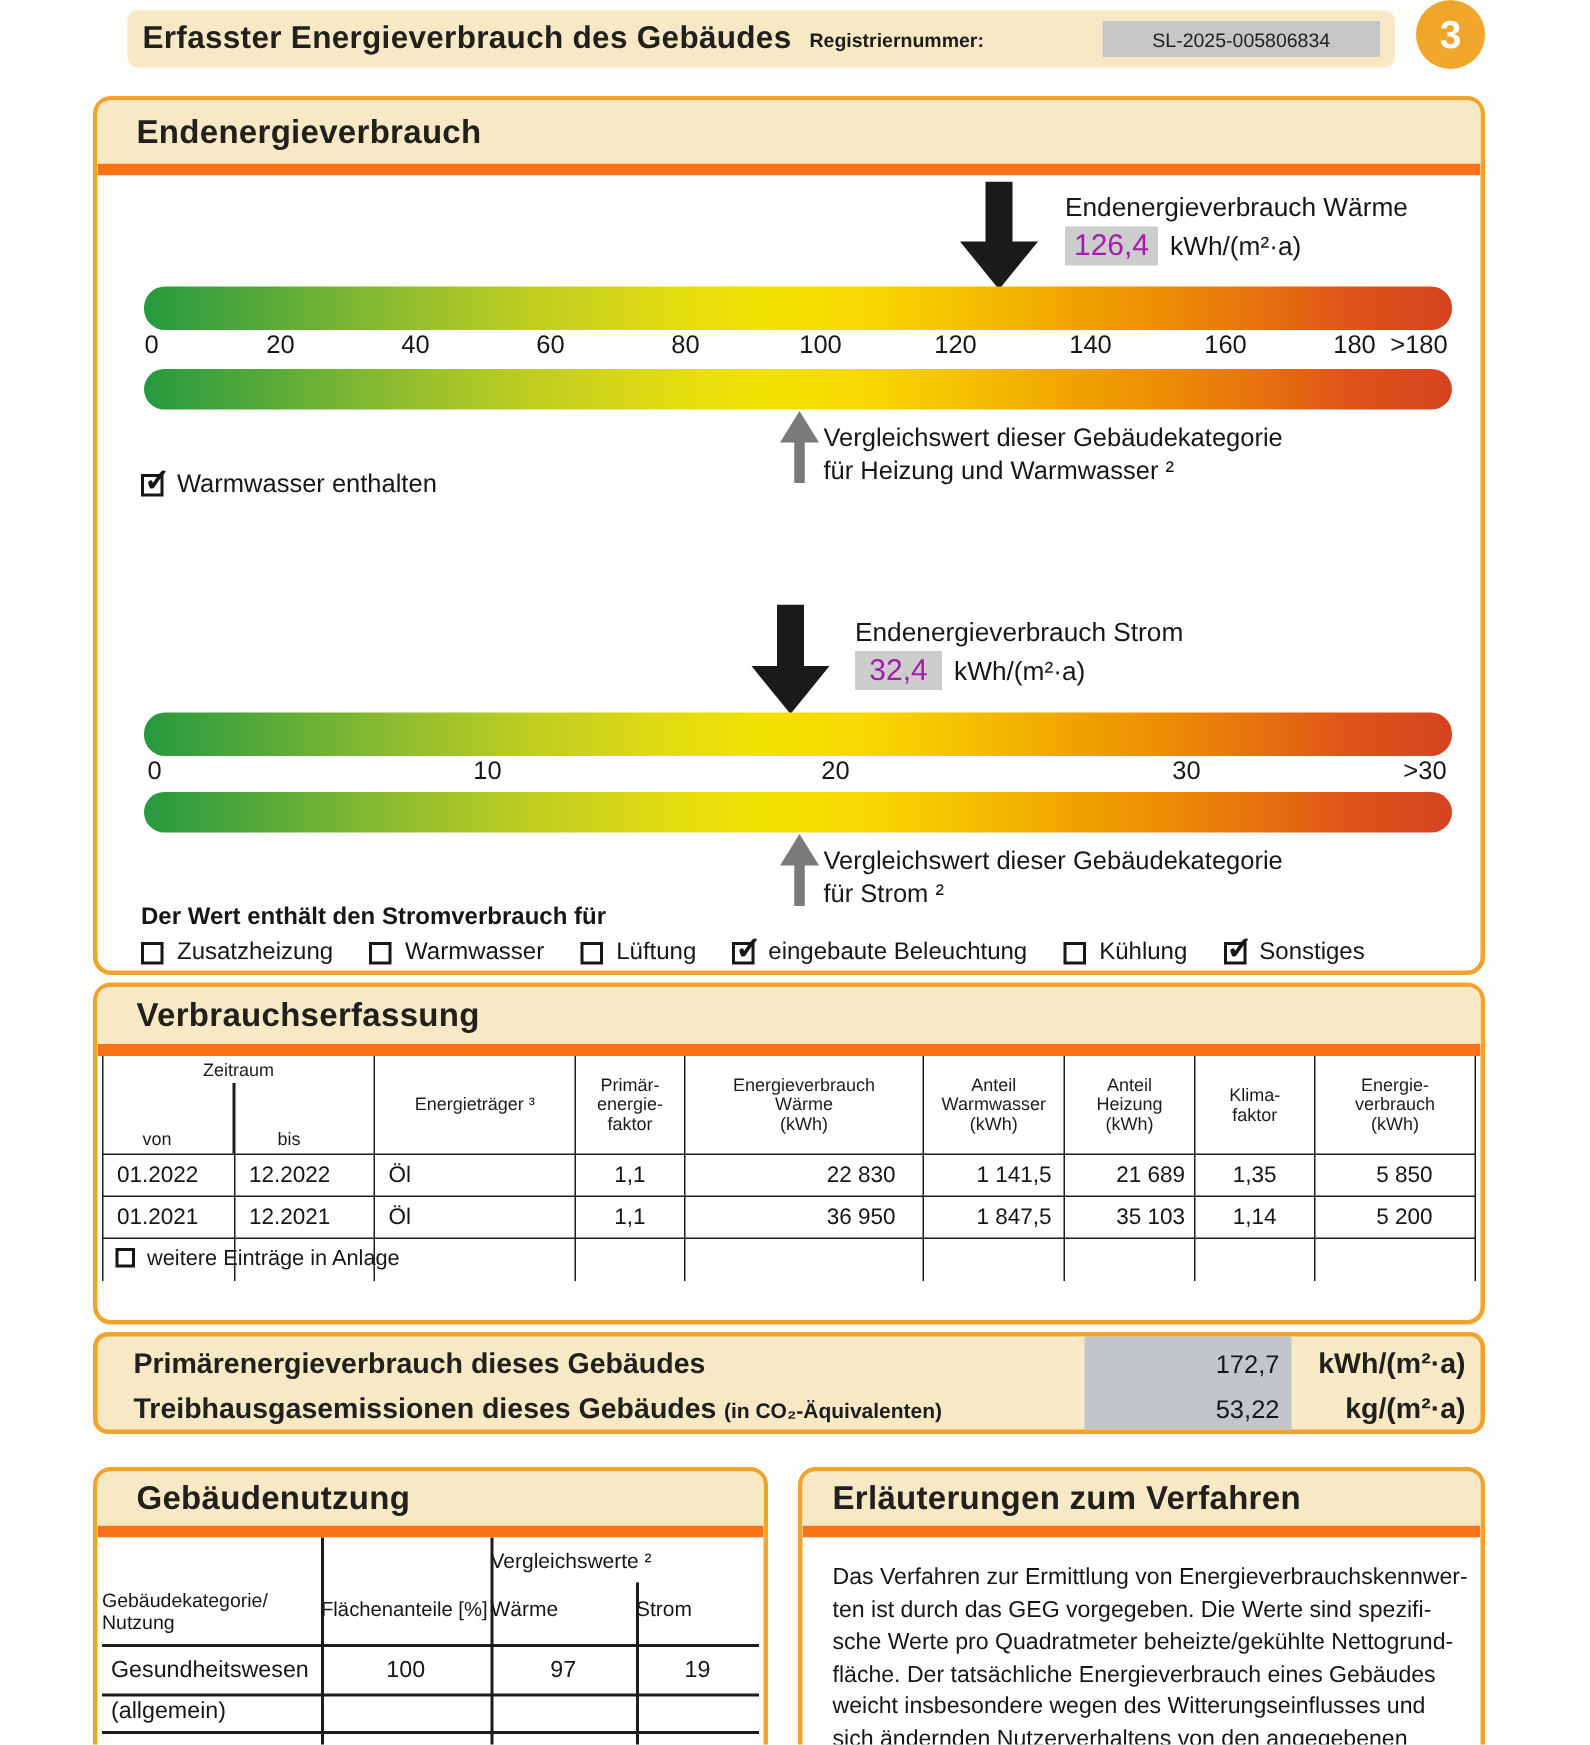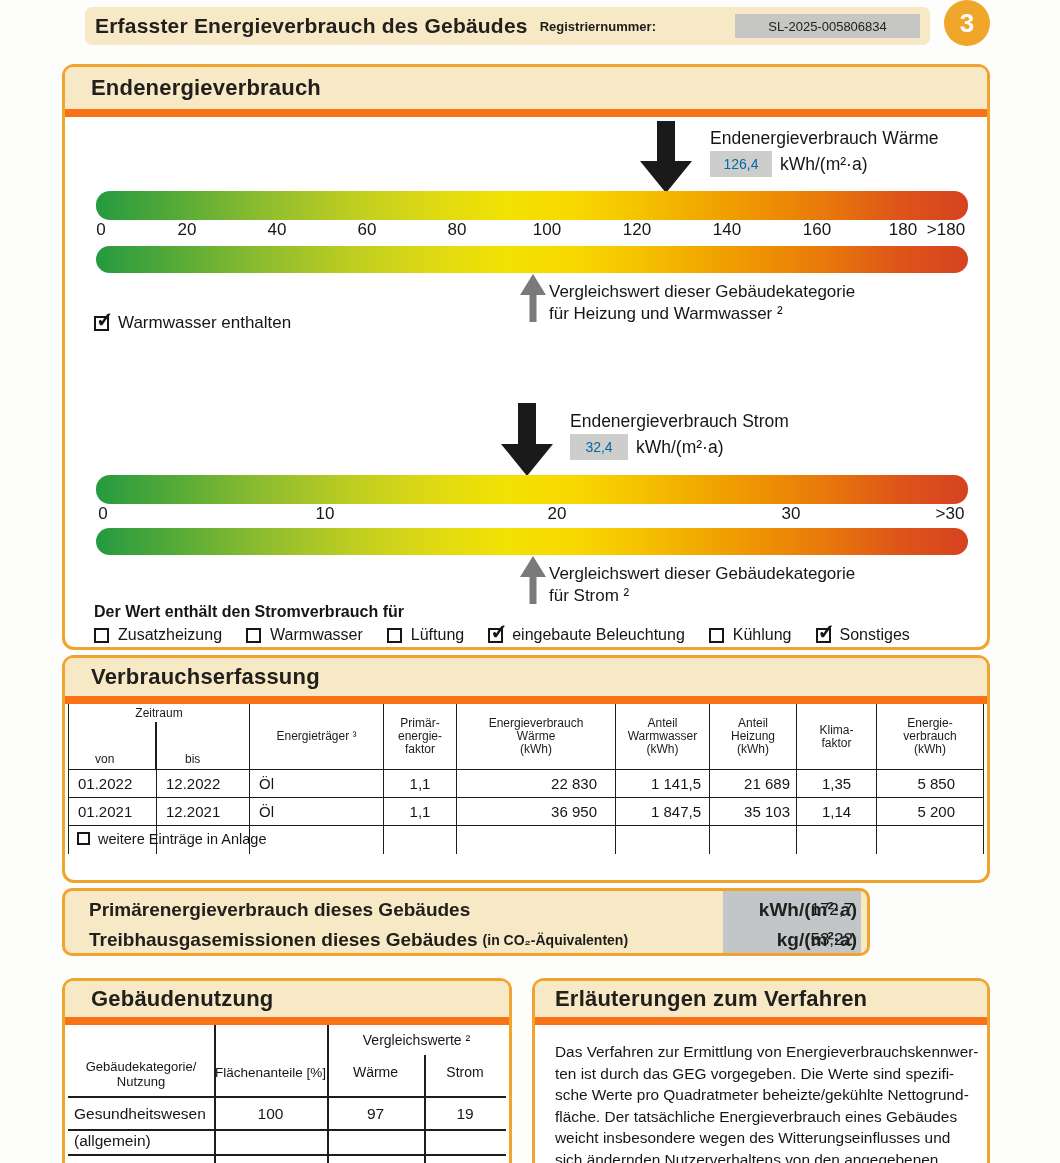--- a/index.html
+++ b/index.html
@@ -50,21 +50,21 @@
       #259a40 0%, #55aa38 9%, #8dbc2f 19%, #bccd22 29%, #e0da12 39%,
       #f2e204 47%, #f8d800 55%, #f5c300 62%, #f1a700 70%, #ed8c04 78%,
       #e7730e 85%, #de5519 92%, #d64220 100%);
   }
   .tickrow { position:absolute; left:31px; width:872px; height:26px; font-size:17px; color:#161616; }
   .tickrow span { position:absolute; transform:translateX(-50%); white-space:nowrap; }
   .value-label { font-size:17.5px; color:#161616; white-space:nowrap; }
   .value-box {
     background:#cdcdcb; height:26px; display:inline-flex;
     align-items:center; justify-content:center;
-    font-size:14px; color:#0369a1;
+    font-size:20px; color:#a21caf;
   }
   .value-unit { font-size:17.5px; color:#161616; margin-left:8px; }
   .value-row { display:flex; align-items:center; }
   .cmp-label { font-size:17px; line-height:22px; color:#161616; white-space:nowrap; }
   .cb {
     position:relative; width:15px; height:15px; flex:none;
     border:2px solid #161616; background:#fff; display:inline-block;
   }
   .cb.checked::after {
     content:"\2713"; position:absolute; left:0px; top:-10px;
@@ -96,36 +96,36 @@
   .td-r { text-align:right; }
   .empty-row td { height:52px; border-bottom:none; }
   .anlage-cell { position:relative; }
   .anlage-note {
     position:absolute; left:8px; bottom:7px; display:flex; align-items:center; gap:8px;
     font-size:14.5px; color:#161616; white-space:nowrap;
   }
   .anlage-note .cb { width:13px; height:13px; }
   
   #panel-primary {
-    left:62px; top:888px; width:808px; height:68px;
+    left:62px; top:888px; width:928px; height:68px;
     background:#f7e9c6; border-radius:10px;text-decoration:underline;
   }
   .prim-gray { position:absolute; left:658px; top:0; bottom:0; width:138px; background:#c3c6c9; }
   .prim-row { position:absolute; left:0; right:0; height:30px; display:flex; align-items:center; }
   .prim-label { font-size:19px; font-weight:bold; color:#22201c; padding-left:24px; white-space:nowrap; }
   .prim-small { font-size:14px; font-weight:bold; margin-left:5px; }
   .prim-value { position:absolute; left:658px; width:130px; text-align:right; font-size:17px; color:#161616; }
   .prim-unit { position:absolute; right:10px; font-size:19px; font-weight:bold; color:#22201c; text-align:right; }
   
   #panel-nutzung { left:62px; top:978px; width:450px; height:200px; }
   #panel-nutzung .band { height:44px; }
   .gn { position:absolute; left:3px; right:3px; top:44px; bottom:0; font-size:13px; color:#161616; }
   .gn .vline { position:absolute; width:1.5px; background:#1d1d1d; top:0; bottom:0; }
   .gn .hline { position:absolute; left:0; right:0; background:#1d1d1d; }
-  .gn-h { position:absolute; text-align:center; line-height:15px; white-space:pre-line; }
+  .gn-h { position:absolute; text-align:left; line-height:15px; white-space:pre-line; }
   .gn-cell { position:absolute; font-size:15.5px; }
   
   #panel-erl { left:532px; top:978px; width:458px; height:200px; }
   #panel-erl .band { height:44px; }
   .erl-text {
     position:absolute; left:20px; top:60px; width:424px;
     font-size:15.4px; line-height:21.5px; color:#161616; white-space:pre-line;
   }
   svg { display:block; }
 </style>

